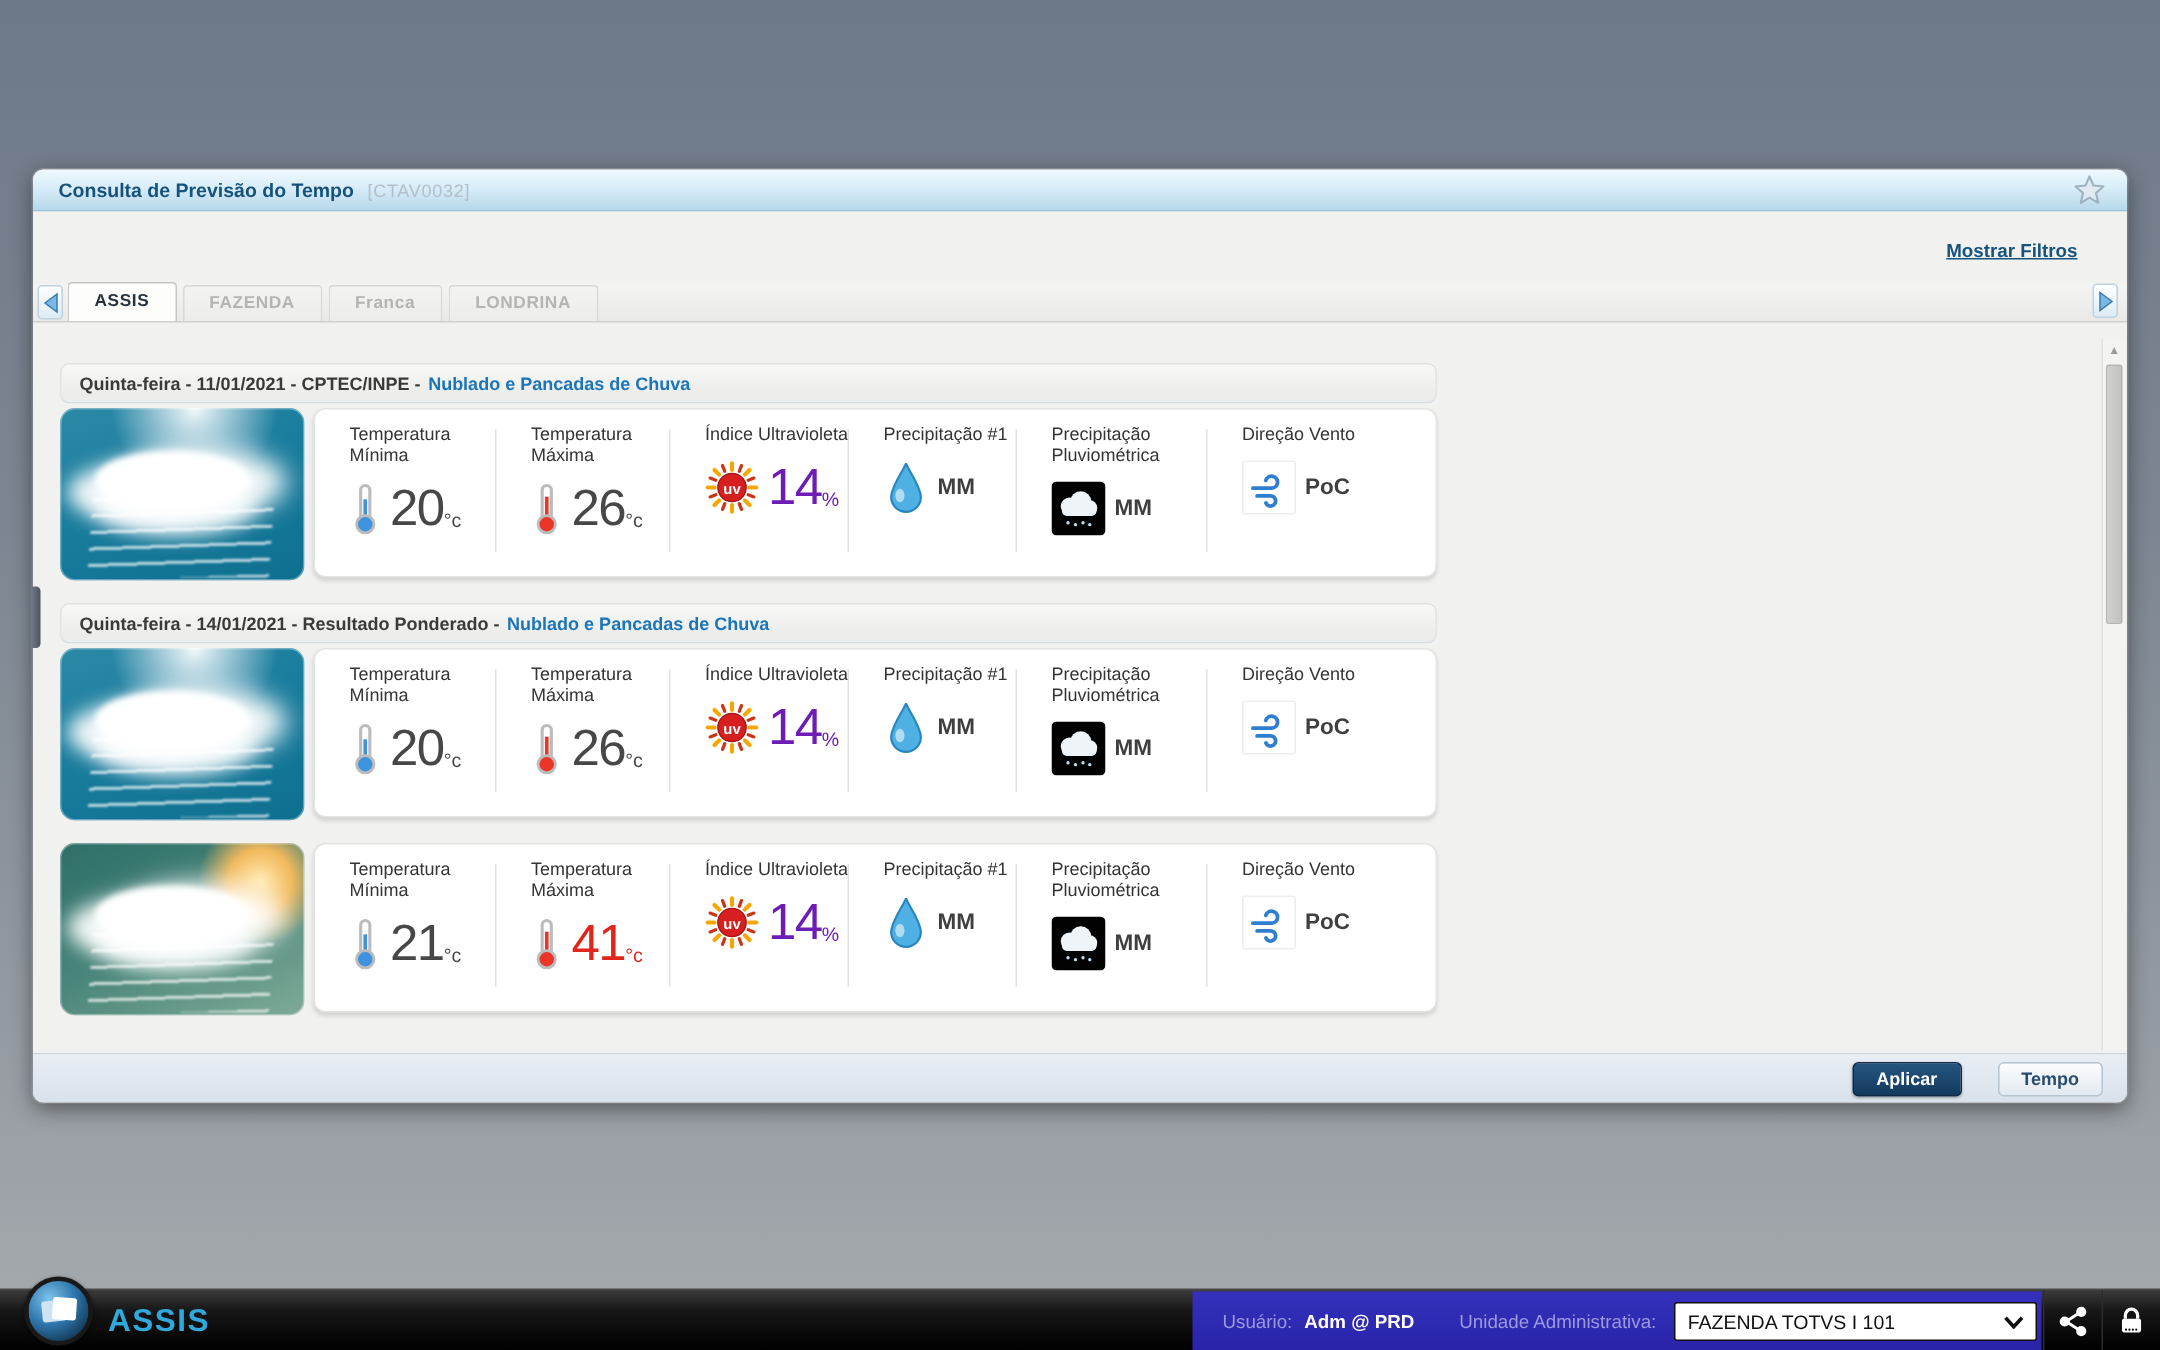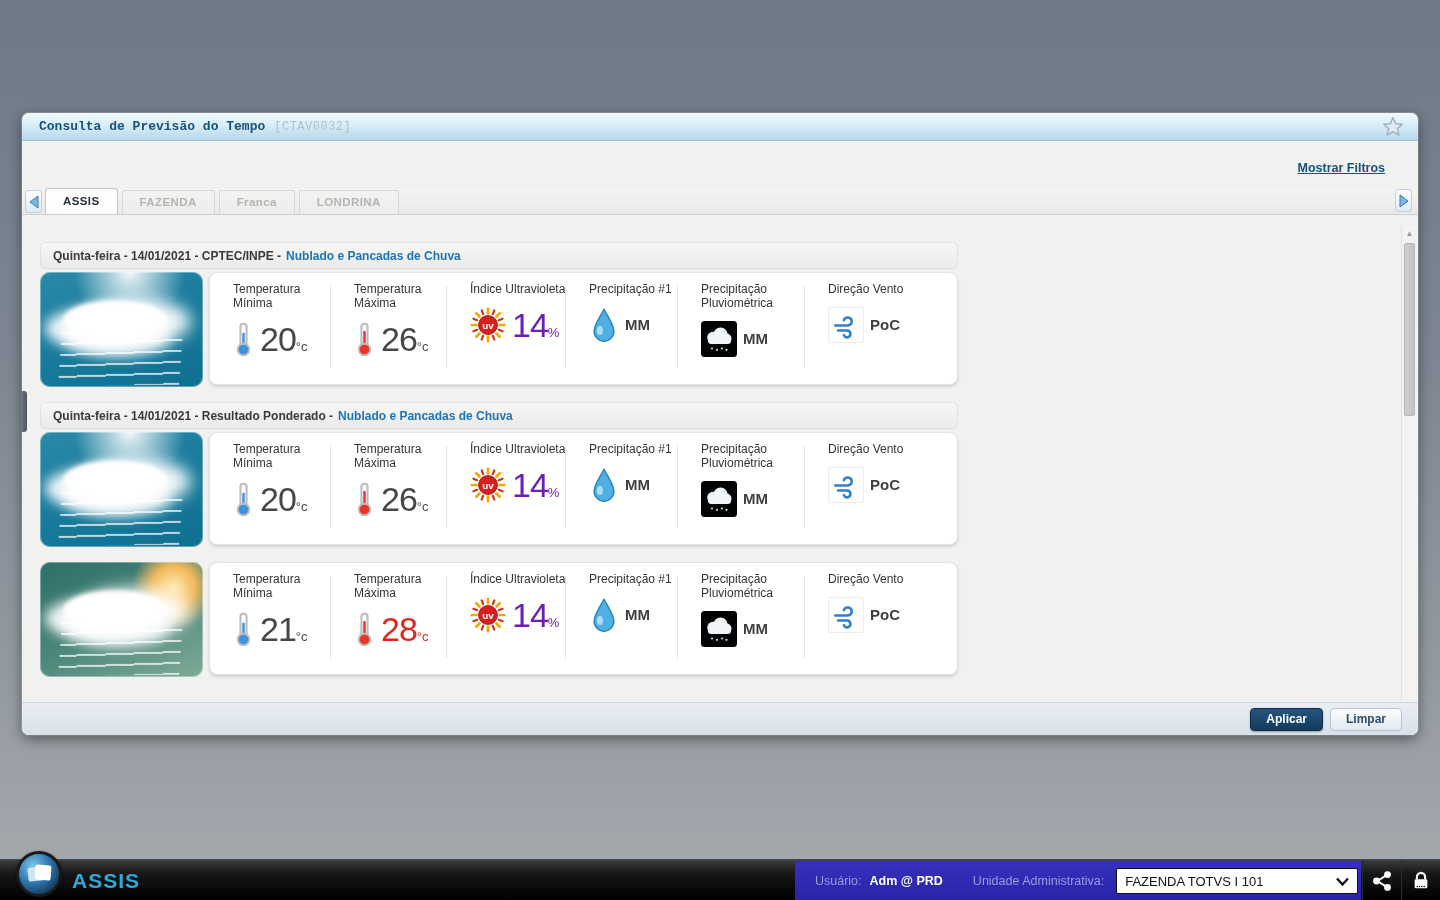--- a/index.html
+++ b/index.html
@@ -13,21 +13,21 @@
   
   .window {
     position:absolute; left:22px; top:113px; width:1396px; height:622px;
     background:#f1f1ef; border-radius:7px;
     box-shadow:0 4px 14px rgba(0,0,0,.45), 0 0 0 1px rgba(255,255,255,.25);
   }
   .titlebar {
     height:28px; border-radius:7px 7px 0 0;
     background:linear-gradient(180deg,#f0f9fe 0%,#d8edf8 45%,#b7d8eb 100%);
     border-bottom:1px solid #9cc3da;
-    display:flex; align-items:center; padding:0 12px 0 17px;font-family:Liberation Mono, monospace;
+    display:flex; align-items:center; padding:0 12px 0 17px;
   }
   .title { color:#15527c; font-weight:bold; font-size:13px; }
   .code  { color:#b2bfc9; font-size:12px; margin-left:9px; letter-spacing:.5px; }
   .titlebar .spacer { flex:1; }
   .star-btn { width:26px; height:24px; display:flex; align-items:center; justify-content:center; cursor:pointer; }
 
   .filters-row { position:absolute; top:45px; right:33px; }
   .filters-link { color:#15527c; font-size:12.5px; font-weight:bold; text-decoration:underline; cursor:pointer; }
 
   
@@ -124,21 +124,21 @@
     background:#f3f3f1; border-left:1px solid #e2e2e0; }
   .v-up { height:15px; text-align:center; font-size:8px; line-height:15px; color:#9a9a9a; cursor:pointer; }
   .v-thumb { position:absolute; left:2px; top:17px; width:11px; height:173px;
     background:linear-gradient(90deg,#cfcfcd,#c2c2c0); border:1px solid #b5b5b3; border-radius:2px; cursor:pointer; }
 
   
   .bottombar {
     position:absolute; left:0; right:0; bottom:0; height:33px;
     background:linear-gradient(180deg,#e9eef4,#d9e1ea);
     border-top:1px solid #cdd5de; border-radius:0 0 7px 7px;
-    display:flex; align-items:center; justify-content:flex-end; padding-right:16px; gap:7px;margin-top:40px;
+    display:flex; align-items:center; justify-content:flex-end; padding-right:16px; gap:24px;margin-top:40px;
   }
   .btn { height:23px; padding:0 15px; border-radius:4px; font-size:12px; font-weight:bold; cursor:pointer;
     display:flex; align-items:center; }
   .btn-primary { background:linear-gradient(180deg,#25557f,#133a5e); color:#fff; border:1px solid #0d2a46;
     box-shadow:0 1px 2px rgba(0,0,0,.3); }
   .btn-secondary { background:linear-gradient(180deg,#fcfdfe,#e2e9f1); color:#2a4c6e; border:1px solid #b7c4d2; }
 
   .edge-handle { position:absolute; left:-1px; top:278px; width:6px; height:41px;
     background:linear-gradient(90deg,#707a86,#4c545e); border-radius:0 3px 3px 0; }
 
@@ -208,21 +208,21 @@
       <svg width="10" height="14" viewBox="0 0 10 14">
         <polygon points="1,1 9,7 1,13" fill="#7db8e4" stroke="#3a7cb0" stroke-width="1"></polygon>
       </svg>
     </span>
   </div>
 
   <div class="content">
     <div id="cards">
   <div class="card">
     <div class="card-header">
-      <span class="card-date">Quinta-feira - 14/01/2021 - CPTEC/INPE -</span>
+      <span class="card-date">Quinta-feira - 11/01/2021 - CPTEC/INPE -</span>
       <span class="card-cond">Nublado e Pancadas de Chuva</span>
     </div>
     <div class="card-body">
       <div class="wimg storm-rain">
         <div class="cloud"></div>
         <div class="rain"></div>
       </div>
       <div class="metrics">
   <div class="metric">
     <div class="m-label">
@@ -540,21 +540,21 @@
                   <div>Máxima</div>
                 </div>
     <div class="m-row">
       <span class="m-icon">
                     <svg width="21" height="36" viewBox="0 0 24 40">
                       <rect x="8.5" y="2.5" width="7" height="26" rx="3.5" fill="#fff" stroke="#bcbcbc" stroke-width="2.4"></rect>
                       <rect x="10.6" y="11" width="2.8" height="18" fill="#ea3528"></rect>
                       <circle cx="12" cy="32" r="6.6" fill="#ea3528" stroke="#bcbcbc" stroke-width="2.2"></circle>
                     </svg>
                   </span>
-      <span class="m-val" style="color: rgb(224, 37, 27);">28</span>
+      <span class="m-val" style="color: rgb(224, 37, 27);">41</span>
       <span class="m-unit" style="color: rgb(224, 37, 27);">°c</span>
     </div>
   </div>
 
   <div class="metric">
     <div class="m-label">
                   <div>Índice Ultravioleta</div>
                 </div>
     <div class="m-row">
       <span class="m-icon">
@@ -654,21 +654,21 @@
   </div>
 </div>
     <div class="vscroll">
       <div class="v-up">▲</div>
       <div class="v-thumb"></div>
     </div>
   </div>
 
   <div class="bottombar">
     <button class="btn btn-primary">Aplicar</button>
-    <button class="btn btn-secondary">Limpar</button>
+    <button class="btn btn-secondary">Tempo</button>
   </div>
 
   <div class="edge-handle"></div>
 </div>
 
 <div class="footer">
   <div class="logo-wrap">
     <div class="logo-circle">
       <div class="logo-sq1"></div>
         <div class="logo-sq2"></div>

